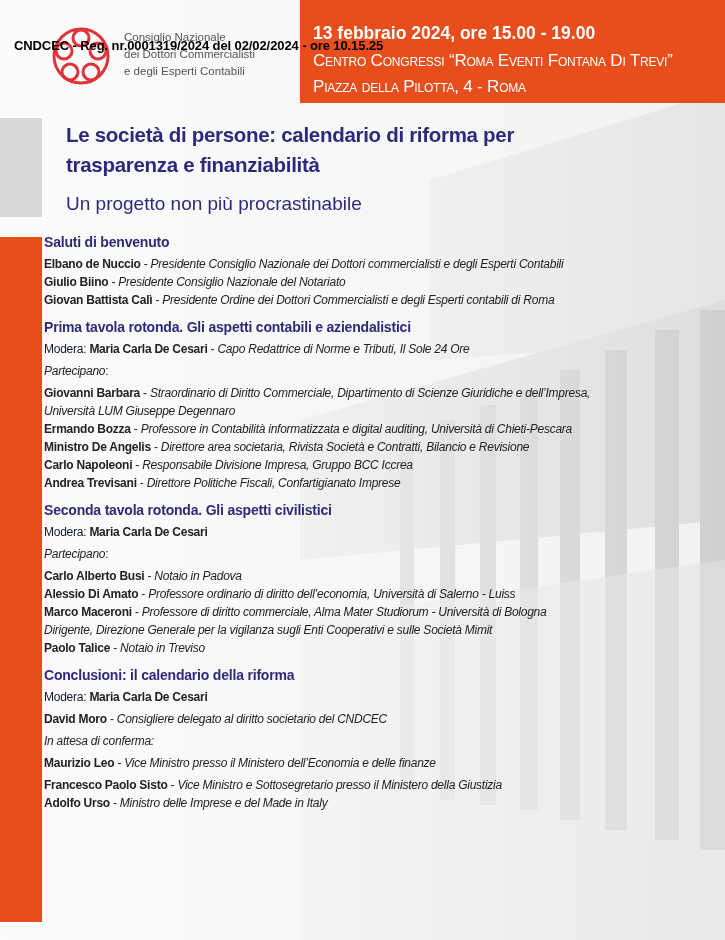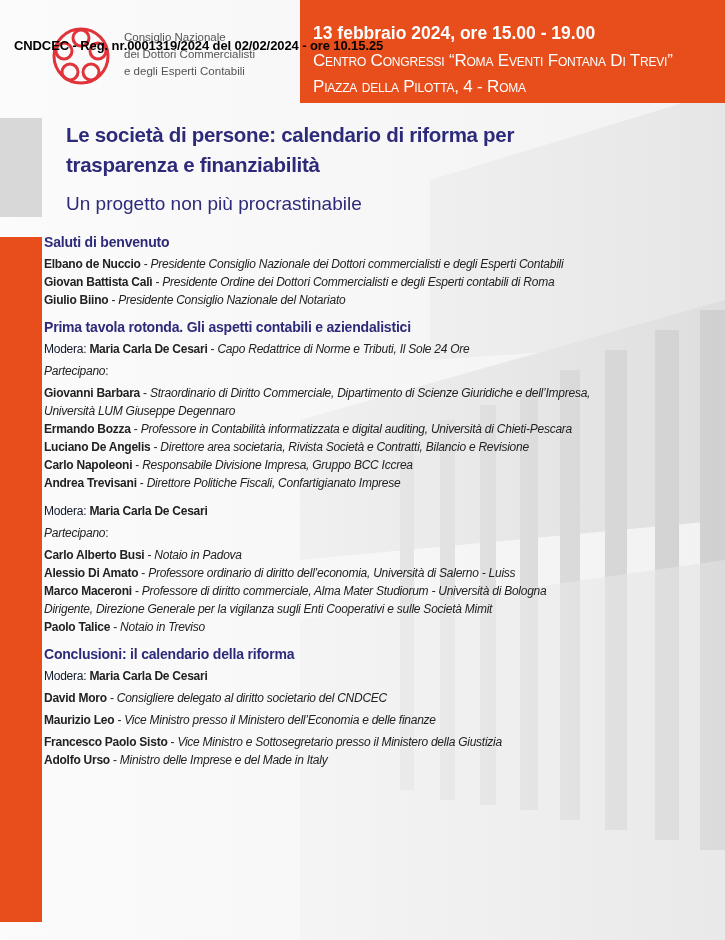--- a/index.html
+++ b/index.html
@@ -111,46 +111,48 @@
   <div>Le società di persone: calendario di riforma per</div>
   <div>trasparenza e finanziabilità</div>
 </div>
 <div class="subtitle">Un progetto non più procrastinabile</div>
 
 <div class="program">
 
   <div class="sec">
     <div class="sec-title">Saluti di benvenuto</div>
     <div class="line"><span class="nm">Elbano de Nuccio</span> - <span class="role">Presidente Consiglio Nazionale dei Dottori commercialisti e degli Esperti Contabili</span></div>
+    <div class="line"><span class="nm">Giulio Biino</span> - <span class="role">Presidente Consiglio Nazionale del Notariato</span></div>
     <div class="line"><span class="nm">Giovan Battista Calì</span> - <span class="role">Presidente Ordine dei Dottori Commercialisti e degli Esperti contabili di Roma</span></div>
-    <div class="line"><span class="nm">Giulio Biino</span> - <span class="role">Presidente Consiglio Nazionale del Notariato</span></div>
   </div>
 
   <div class="sec">
     <div class="sec-title">Prima tavola rotonda. Gli aspetti contabili e aziendalistici</div>
     <div class="line mod-gap"><span class="mod-label">Modera:</span> <span class="nm">Maria Carla De Cesari</span> - <span class="role">Capo Redattrice di Norme e Tributi, Il Sole 24 Ore</span></div>
     <div class="line mod-gap"><span class="role">Partecipano</span>:</div>
     <div class="line wrap" style="width:570px"><span class="nm">Giovanni Barbara</span> - <span class="role">Straordinario di Diritto Commerciale, Dipartimento di Scienze Giuridiche e dell’Impresa, Università LUM Giuseppe Degennaro</span></div>
     <div class="line"><span class="nm">Ermando Bozza</span> - <span class="role">Professore in Contabilità informatizzata e digital auditing, Università di Chieti-Pescara</span></div>
-    <div class="line"><span class="nm">Luciano De Angelis</span> - <span class="role">Direttore area societaria, Rivista Società e Contratti, Bilancio e Revisione</span></div>
+    <div class="line"><span class="nm">Ministro De Angelis</span> - <span class="role">Direttore area societaria, Rivista Società e Contratti, Bilancio e Revisione</span></div>
     <div class="line"><span class="nm">Carlo Napoleoni</span> - <span class="role">Responsabile Divisione Impresa, Gruppo BCC Iccrea</span></div>
     <div class="line"><span class="nm">Andrea Trevisani</span> - <span class="role">Direttore Politiche Fiscali, Confartigianato Imprese</span></div>
   </div>
 
   <div class="sec">
+    <div class="sec-title">Seconda tavola rotonda. Gli aspetti civilistici</div>
     <div class="line mod-gap"><span class="mod-label">Modera:</span> <span class="nm">Maria Carla De Cesari</span></div>
     <div class="line mod-gap"><span class="role">Partecipano</span>:</div>
     <div class="line"><span class="nm">Carlo Alberto Busi</span> - <span class="role">Notaio in Padova</span></div>
     <div class="line"><span class="nm">Alessio Di Amato</span> - <span class="role">Professore ordinario di diritto dell’economia, Università di Salerno - Luiss</span></div>
     <div class="line"><span class="nm">Marco Maceroni</span> - <span class="role">Professore di diritto commerciale, Alma Mater Studiorum - Università di Bologna</span></div>
     <div class="line"><span class="role">Dirigente, Direzione Generale per la vigilanza sugli Enti Cooperativi e sulle Società Mimit</span></div>
     <div class="line"><span class="nm">Paolo Talice</span> - <span class="role">Notaio in Treviso</span></div>
   </div>
 
   <div class="sec">
     <div class="sec-title">Conclusioni: il calendario della riforma</div>
     <div class="line mod-gap"><span class="mod-label">Modera:</span> <span class="nm">Maria Carla De Cesari</span></div>
     <div class="line mod-gap"><span class="nm">David Moro</span> - <span class="role">Consigliere delegato al diritto societario del CNDCEC</span></div>
+    <div class="line mod-gap"><span class="role">In attesa di conferma:</span></div>
     <div class="line mod-gap"><span class="nm">Maurizio Leo</span> - <span class="role">Vice Ministro presso il Ministero dell’Economia e delle finanze</span></div>
     <div class="line"><span class="nm">Francesco Paolo Sisto</span> - <span class="role">Vice Ministro e Sottosegretario presso il Ministero della Giustizia</span></div>
     <div class="line"><span class="nm">Adolfo Urso</span> - <span class="role">Ministro delle Imprese e del Made in Italy</span></div>
   </div>
 </div>
 
 </body></html>

